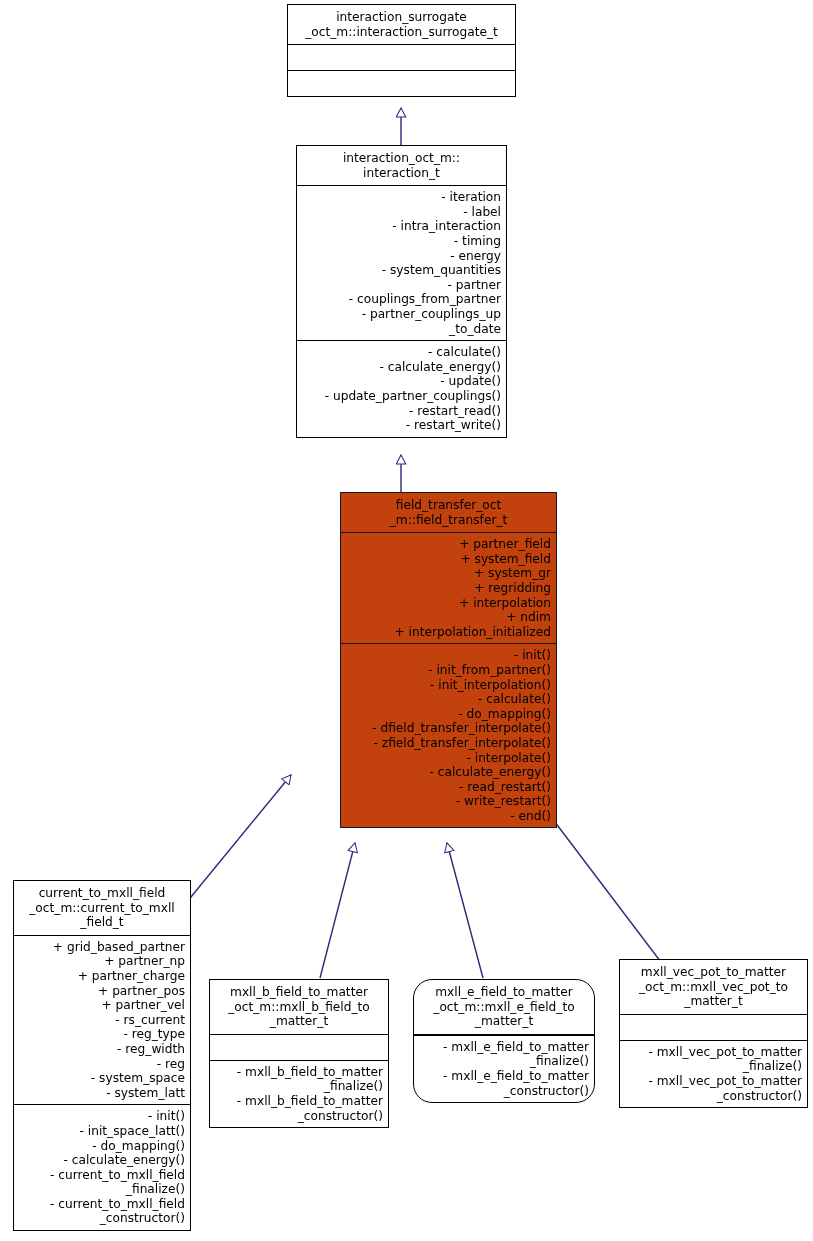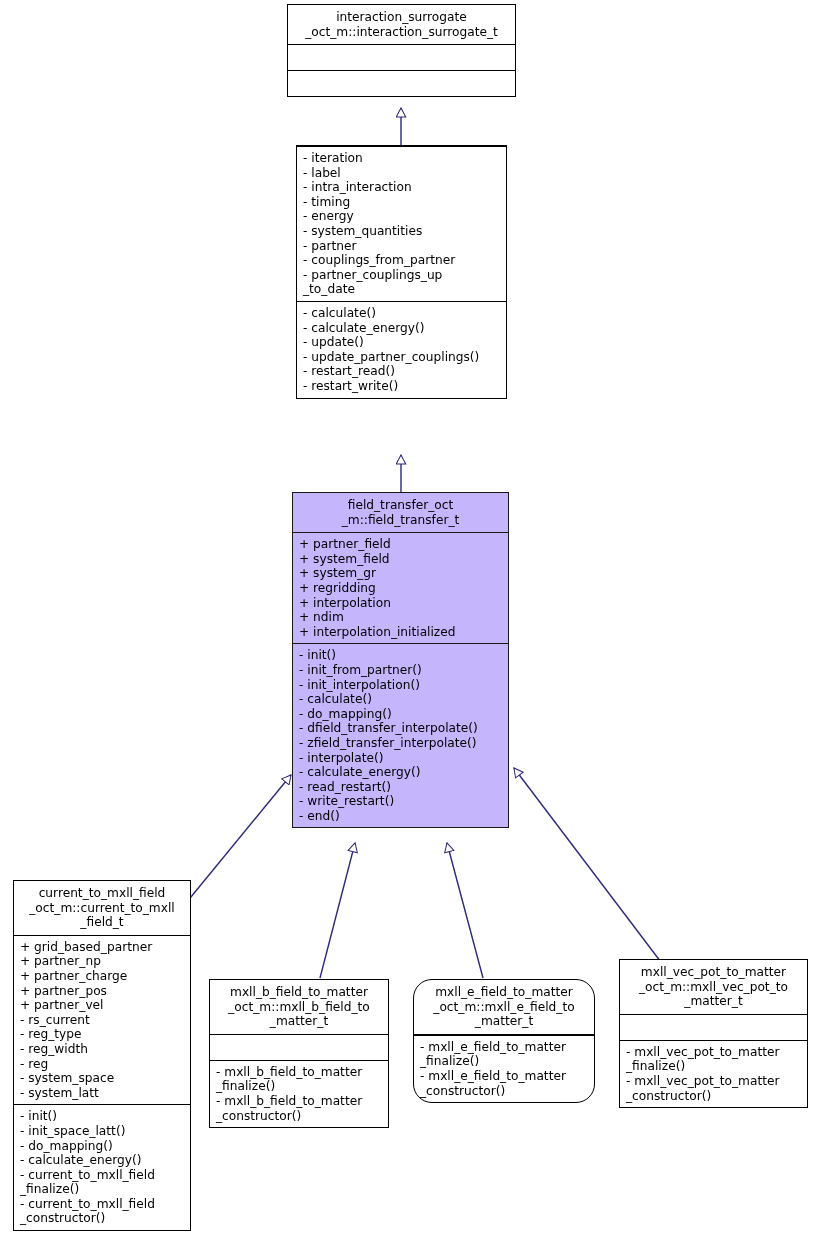--- a/index.html
+++ b/index.html
@@ -30,22 +30,23 @@
   .node {
     position: absolute;
     box-sizing: border-box;
     border: 1px solid #000000;
     background: #ffffff;
     font-size: 12.2px;
     line-height: 14.6px;
     color: #000000;
   }
   .node.highlight {
-    background: #c4b5fd;
+    background: #c2410c;
     border: 1px solid #1a1a1a;
+    margin-left: 48px;
   }
   .node .title {
     text-align: center;
     padding: 5px 4px 5px 4px;
     white-space: pre-line;
   }
   .node .sep {
     border-top: 1px solid #000000;
     height: 0;
   }
@@ -55,21 +56,21 @@
   .node .compartment {
     padding: 4px 5px 4px 6px;
   }
   .node .compartment.empty {
     min-height: 15px;
     padding-top: 5px;
     padding-bottom: 5px;
   }
   .node .row {
     white-space: pre-line;
-    text-align: left;
+    text-align: right;
   }
 </style>
 </head>
 <body>
 
 <div id="canvas">
 
   <svg class="edges" viewBox="0 0 813 1241">
     <defs>
       <marker id="hollowtri" viewBox="0 0 12 12" refX="10.5" refY="6" markerWidth="11" markerHeight="11" orient="auto-start-reverse" markerUnits="userSpaceOnUse">
@@ -99,20 +100,22 @@
     <div class="compartment empty">
       <div class="row"></div>
     </div>
     <div class="sep"></div>
     <div class="compartment empty">
       <div class="row"></div>
     </div>
   </div>
 
   <div class="node" style="left:296px; top:145px; width:211px;">
+    <div class="title">interaction_oct_m::
+interaction_t</div>
     <div class="sep"></div>
     <div class="compartment">
       <div class="row">- iteration
 - label
 - intra_interaction
 - timing
 - energy
 - system_quantities
 - partner
 - couplings_from_partner

